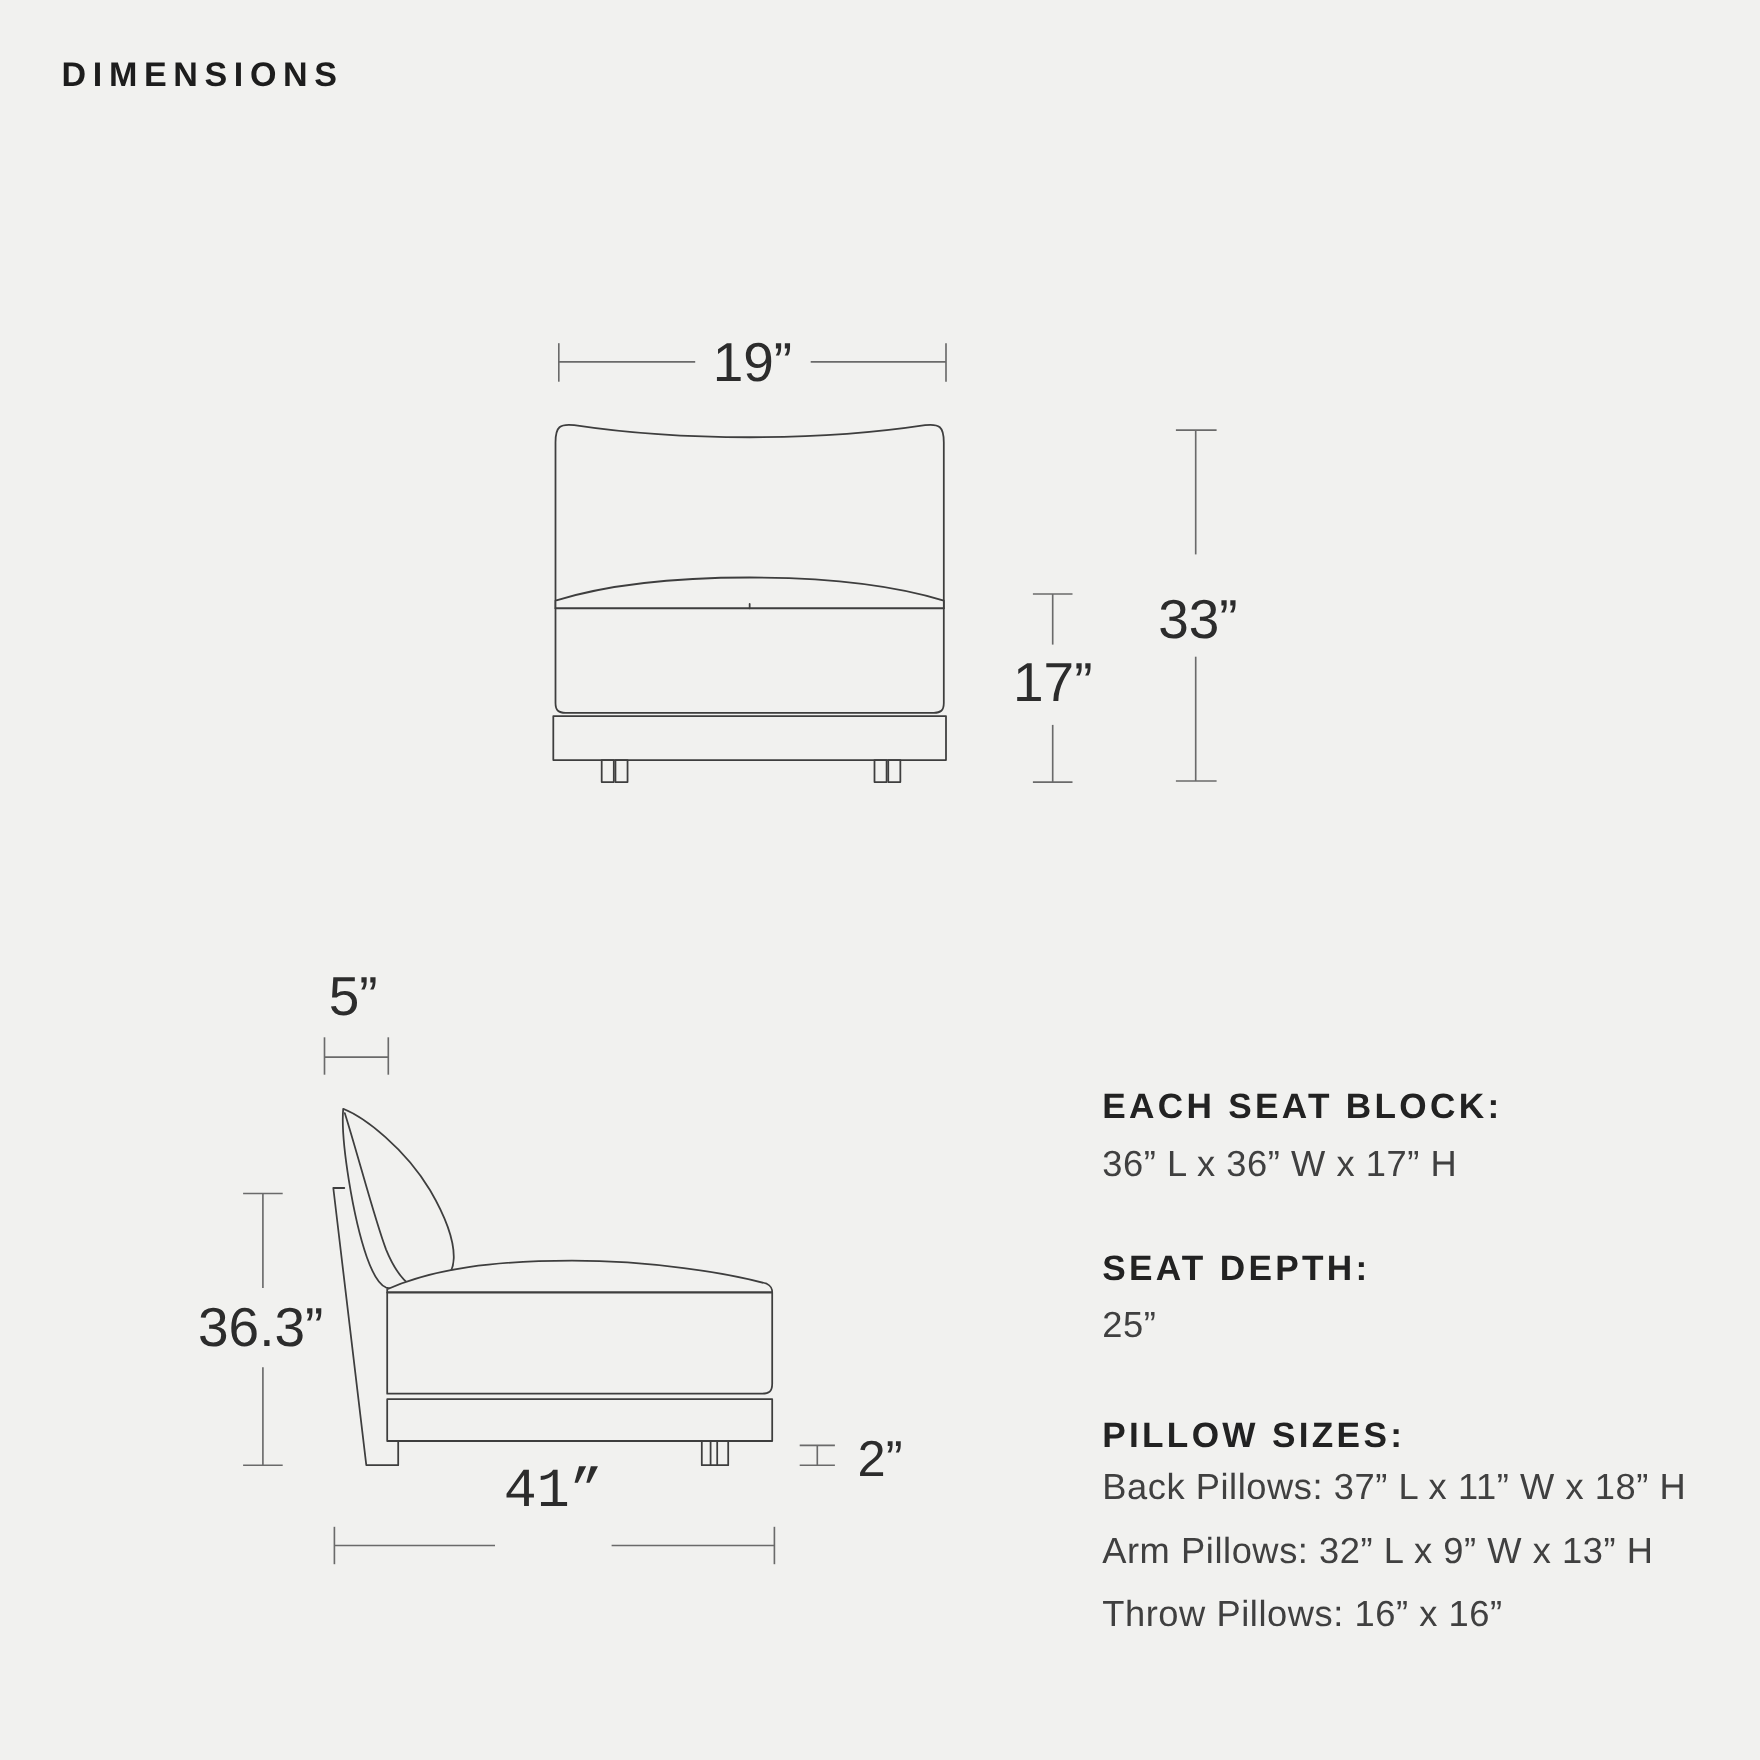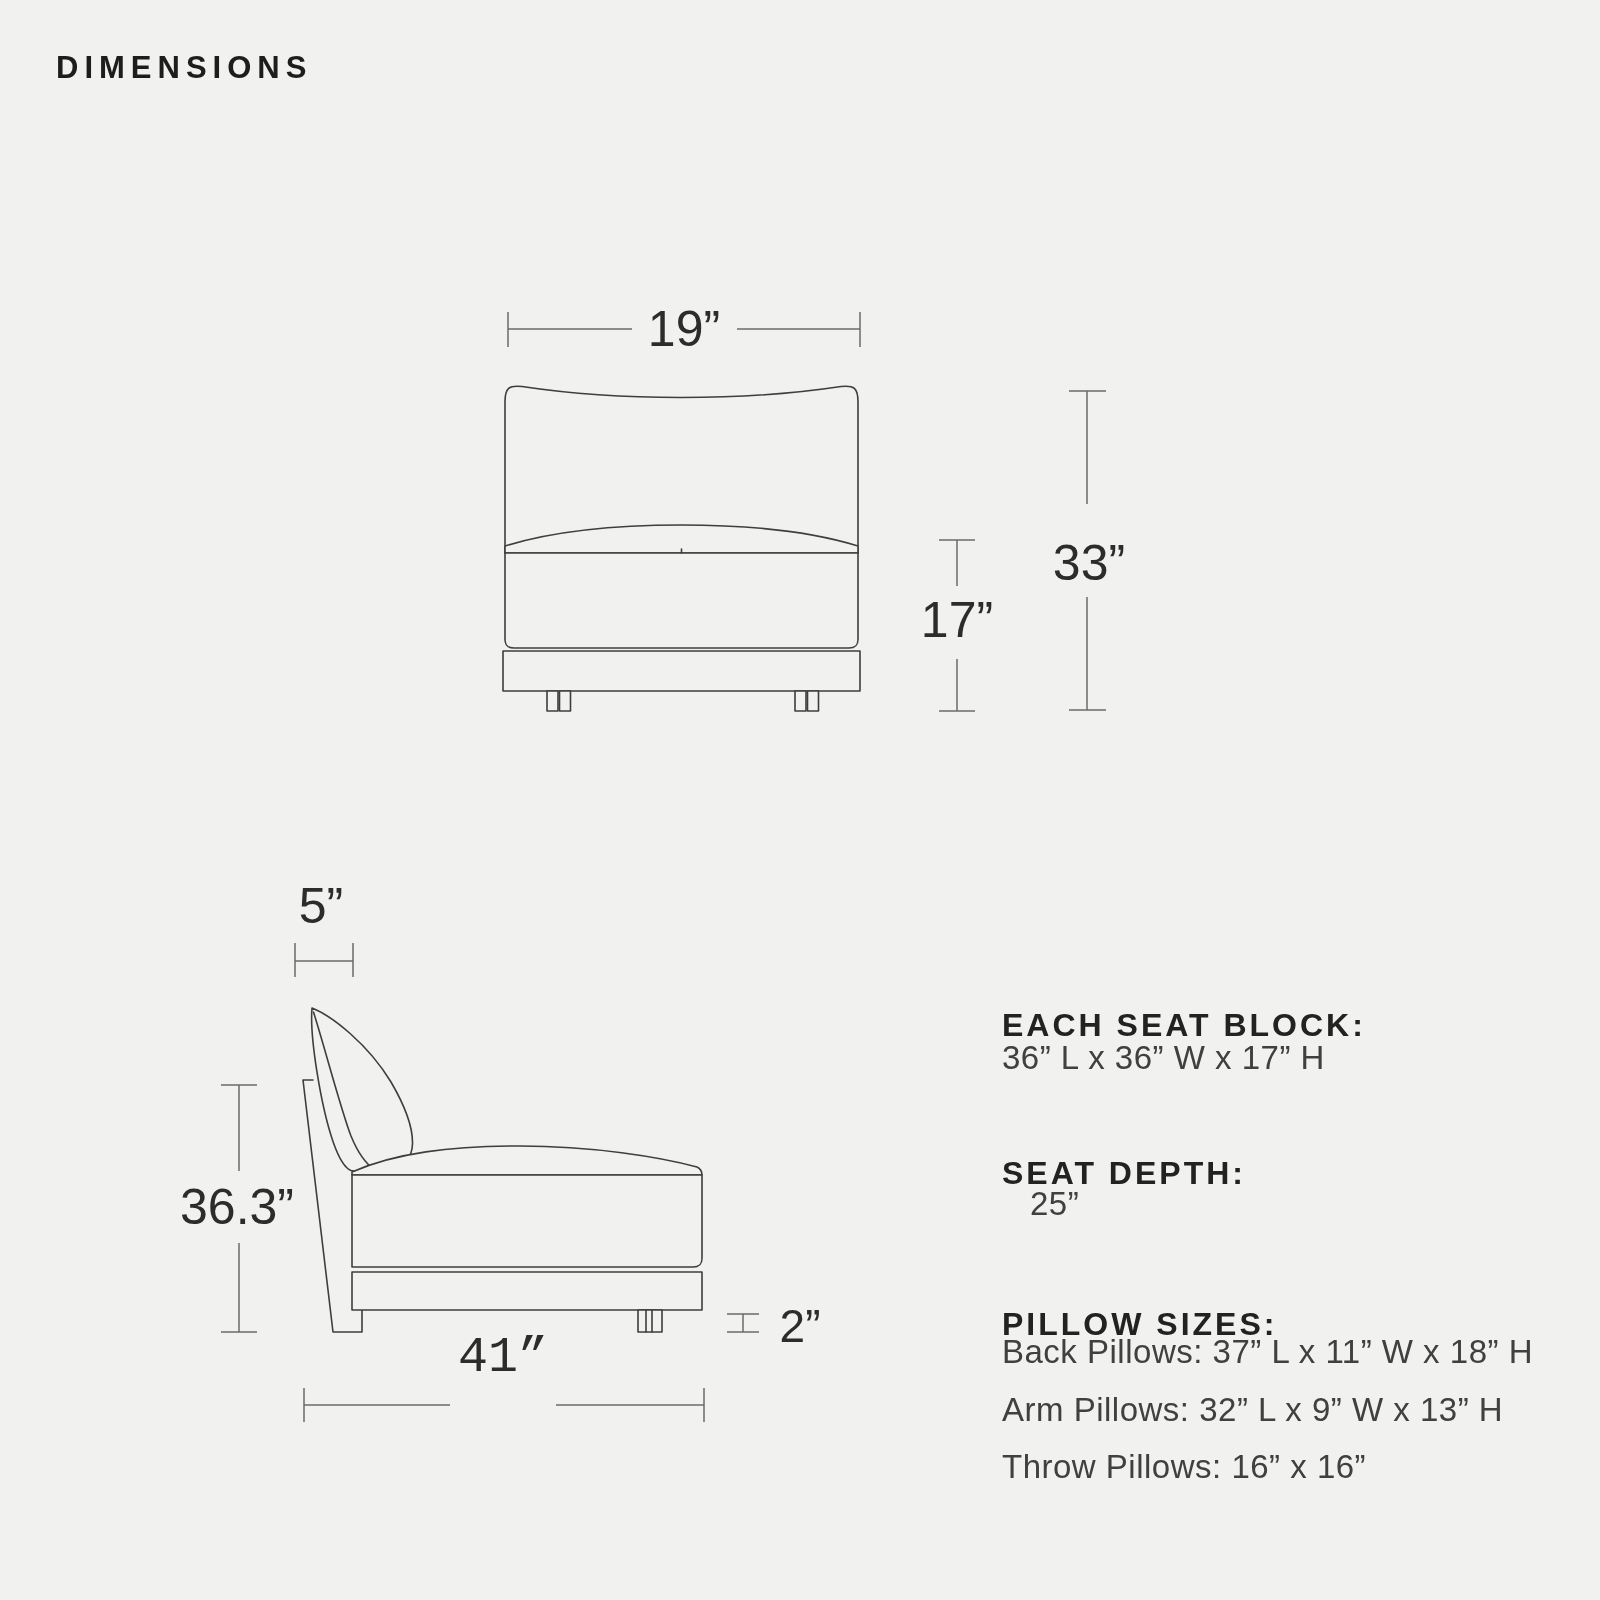--- a/index.html
+++ b/index.html
@@ -25,21 +25,21 @@
     font-size:50px;font-weight:400;color:#2c2c2c;
     white-space:nowrap;letter-spacing:0px;
   }
   .dim-label.small{font-size:46px;}
 
   .spec-line{
     position:absolute;left:1002px;
     white-space:nowrap;line-height:1.1;
   }
   .spec-heading{
-    font-size:32px;font-weight:bold;letter-spacing:3px;color:#222222;margin-top:20px;
+    font-size:32px;font-weight:bold;letter-spacing:3px;color:#222222;
   }
   .spec-value{
     font-size:33px;font-weight:400;color:#404040;letter-spacing:0.5px;
   }
 </style>
 </head>
 <body>
 
 <div class="canvas">
 
@@ -147,21 +147,21 @@
   <span class="dim-label" style="left:321px;top:906px;">5”</span>
   <span class="dim-label" style="left:237px;top:1207px;">36.3”</span>
   <span class="dim-label small" style="left:800px;top:1326px;">2”</span>
   <span class="dim-label" style="left:503px;top:1357px;font-family:Liberation Mono, monospace;">41”</span>
 
   <div>
     <div class="spec-line spec-heading" style="top:988px;">EACH SEAT BLOCK:</div>
     <div class="spec-line spec-value" style="top:1040px;">36” L x 36” W x 17” H</div>
 
     <div class="spec-line spec-heading" style="top:1136px;">SEAT DEPTH:</div>
-    <div class="spec-line spec-value" style="top:1186px;margin-left:28px;">25”</div>
+    <div class="spec-line spec-value" style="top:1186px;">25”</div>
 
     <div class="spec-line spec-heading" style="top:1287px;">PILLOW SIZES:</div>
     <div class="spec-line spec-value" style="top:1334px;">Back Pillows: 37” L x 11” W x 18” H</div>
     <div class="spec-line spec-value" style="top:1392px;">Arm Pillows: 32” L x 9” W x 13” H</div>
     <div class="spec-line spec-value" style="top:1449px;">Throw Pillows: 16” x 16”</div>
   </div>
 
 </div>
 
 </body></html>

